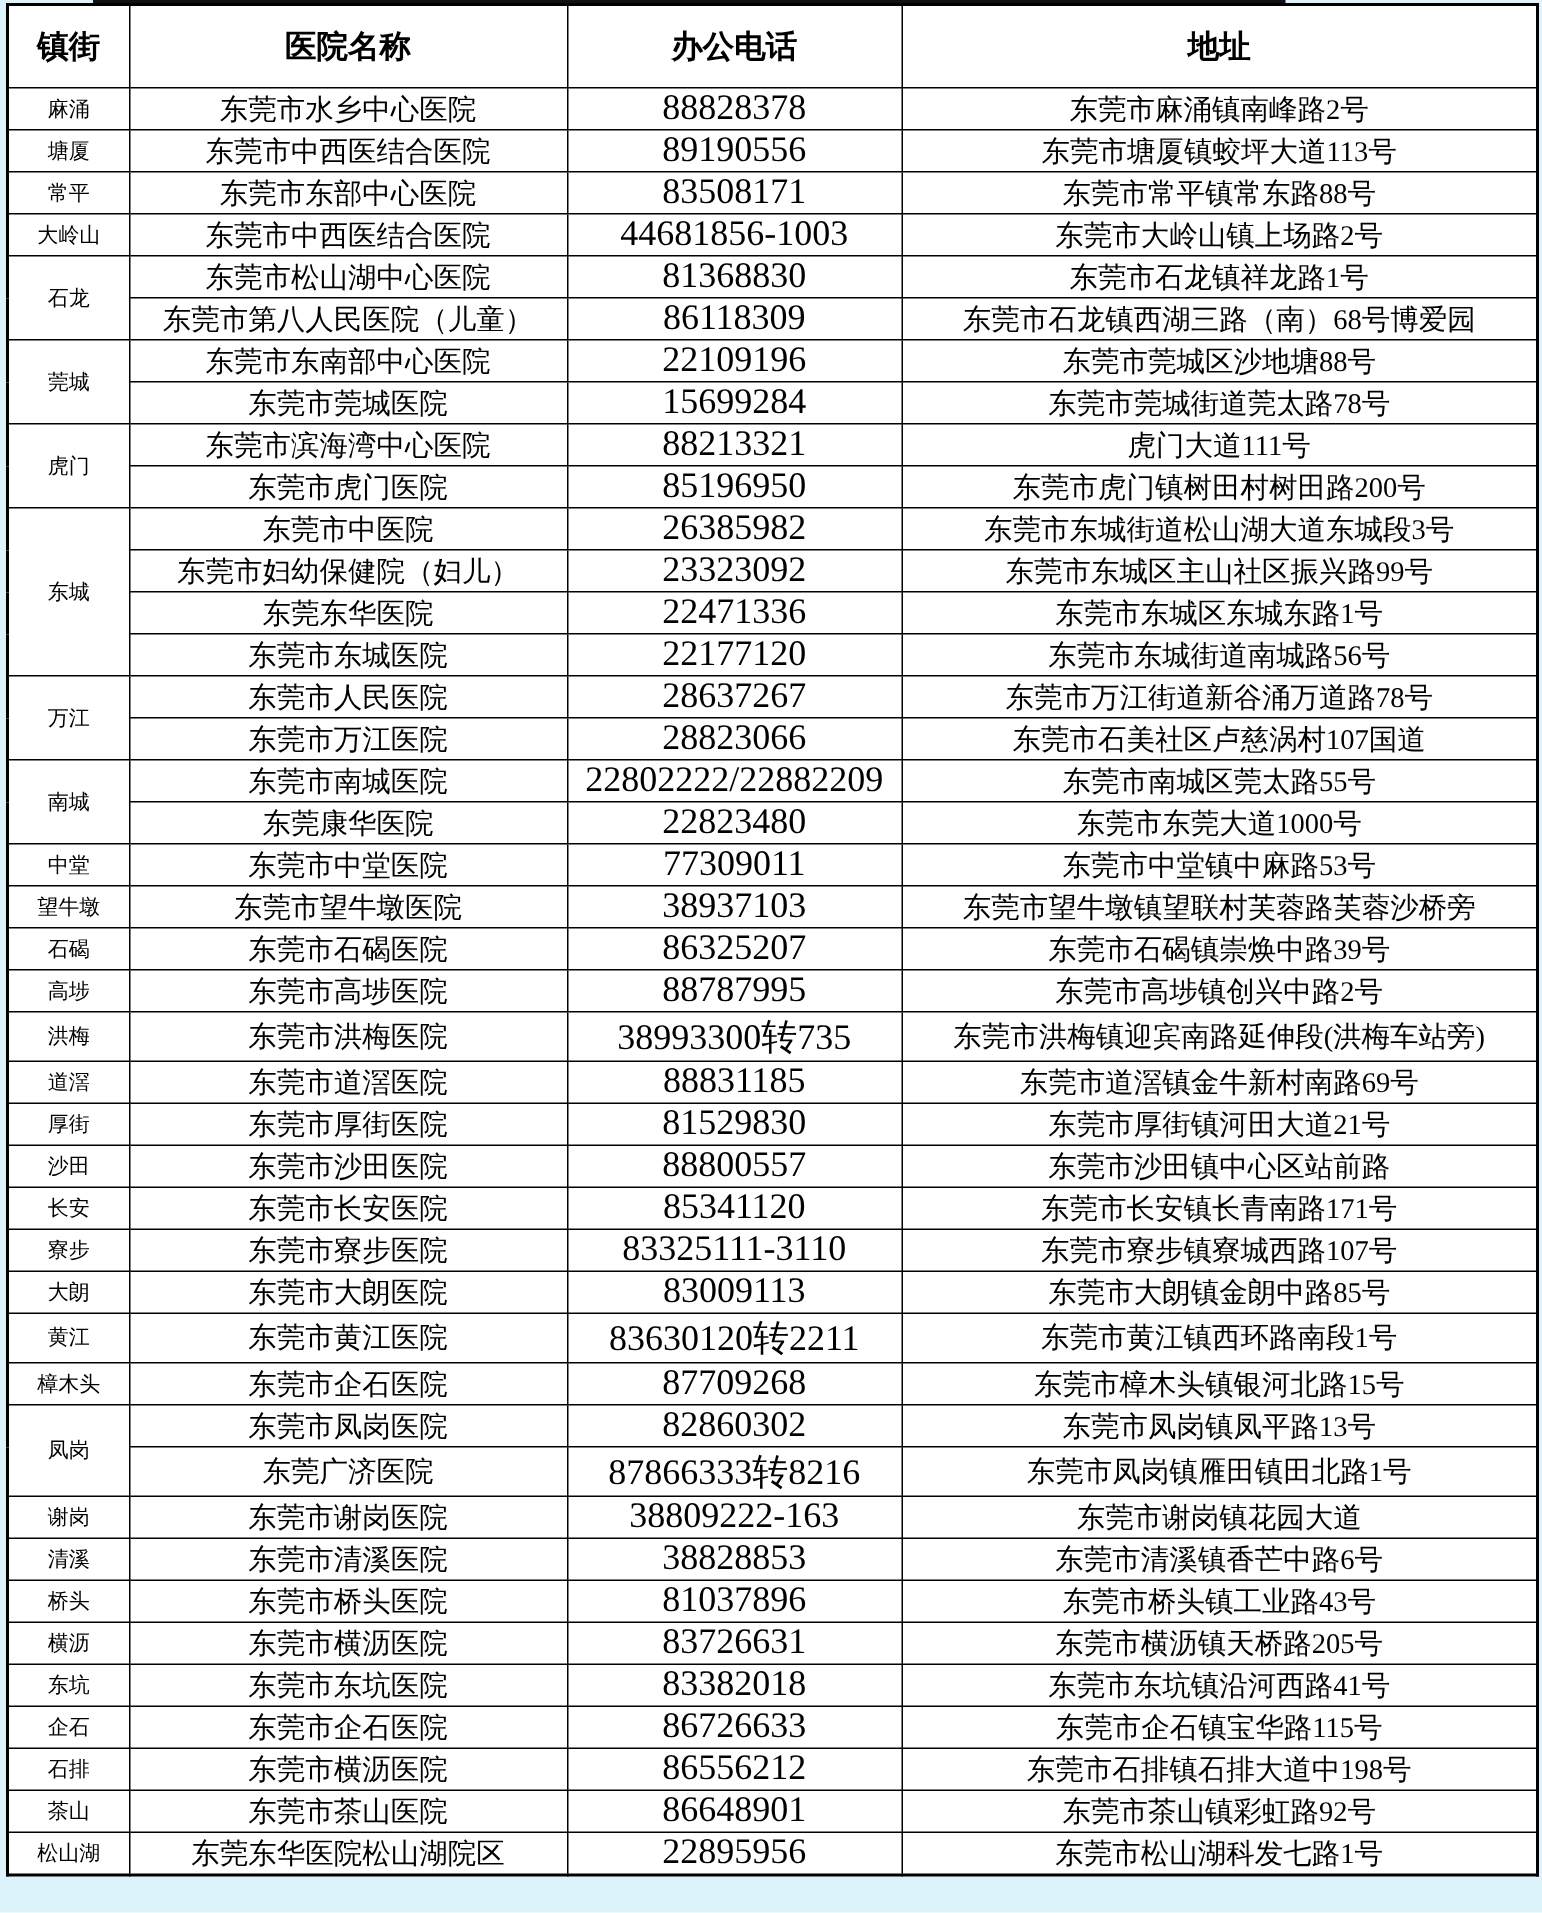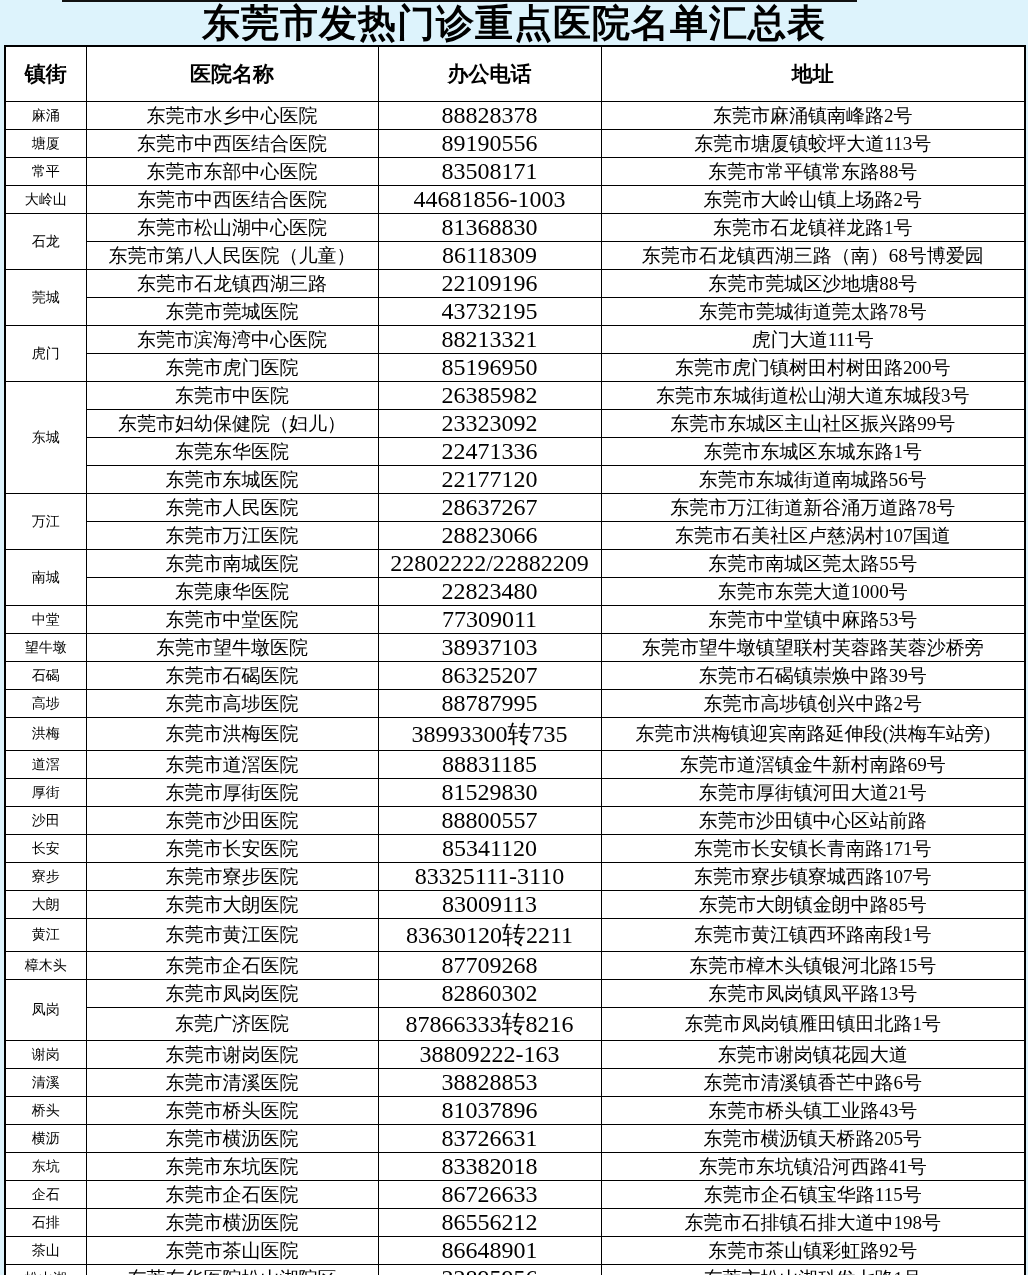--- a/index.html
+++ b/index.html
@@ -55,21 +55,20 @@
   col.c-name  { width: 292px; }
   col.c-phone { width: 223px; }
   col.c-addr  { width: 424px; }
 </style>
 </head>
 <body>
 
 <div class="top-edge-line"></div>
 
 <div class="page">
-  <div class="doc-title">东莞市发热门诊重点医院名单汇总表</div>
 
   <table class="hospital-table">
     <colgroup>
       <col class="c-town">
         <col class="c-name">
         <col class="c-phone">
         <col class="c-addr">
     </colgroup>
     <thead>
       <tr>
@@ -110,27 +109,27 @@
           <td class="phone">81368830</td>
           <td class="address">东莞市石龙镇祥龙路1号</td>
         </tr>
         <tr>
           <td class="hospital">东莞市第八人民医院（儿童）</td>
           <td class="phone">86118309</td>
           <td class="address">东莞市石龙镇西湖三路（南）68号博爱园</td>
         </tr>
         <tr>
           <td rowspan="2" class="town">莞城</td>
-          <td class="hospital">东莞市石龙镇西湖三路</td>
+          <td class="hospital">东莞市东南部中心医院</td>
           <td class="phone">22109196</td>
           <td class="address">东莞市莞城区沙地塘88号</td>
         </tr>
         <tr>
           <td class="hospital">东莞市莞城医院</td>
-          <td class="phone">43732195</td>
+          <td class="phone">15699284</td>
           <td class="address">东莞市莞城街道莞太路78号</td>
         </tr>
         <tr>
           <td rowspan="2" class="town">虎门</td>
           <td class="hospital">东莞市滨海湾中心医院</td>
           <td class="phone">88213321</td>
           <td class="address">虎门大道111号</td>
         </tr>
         <tr>
           <td class="hospital">东莞市虎门医院</td>

